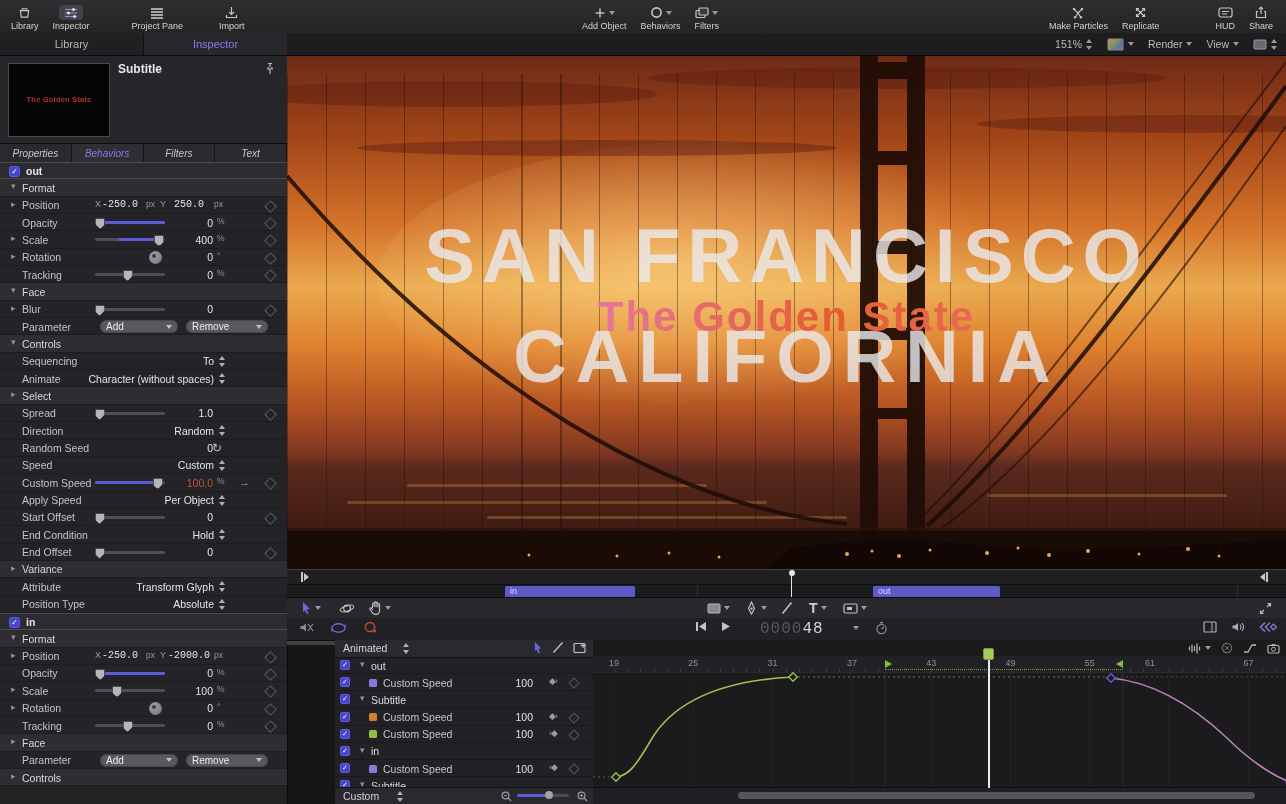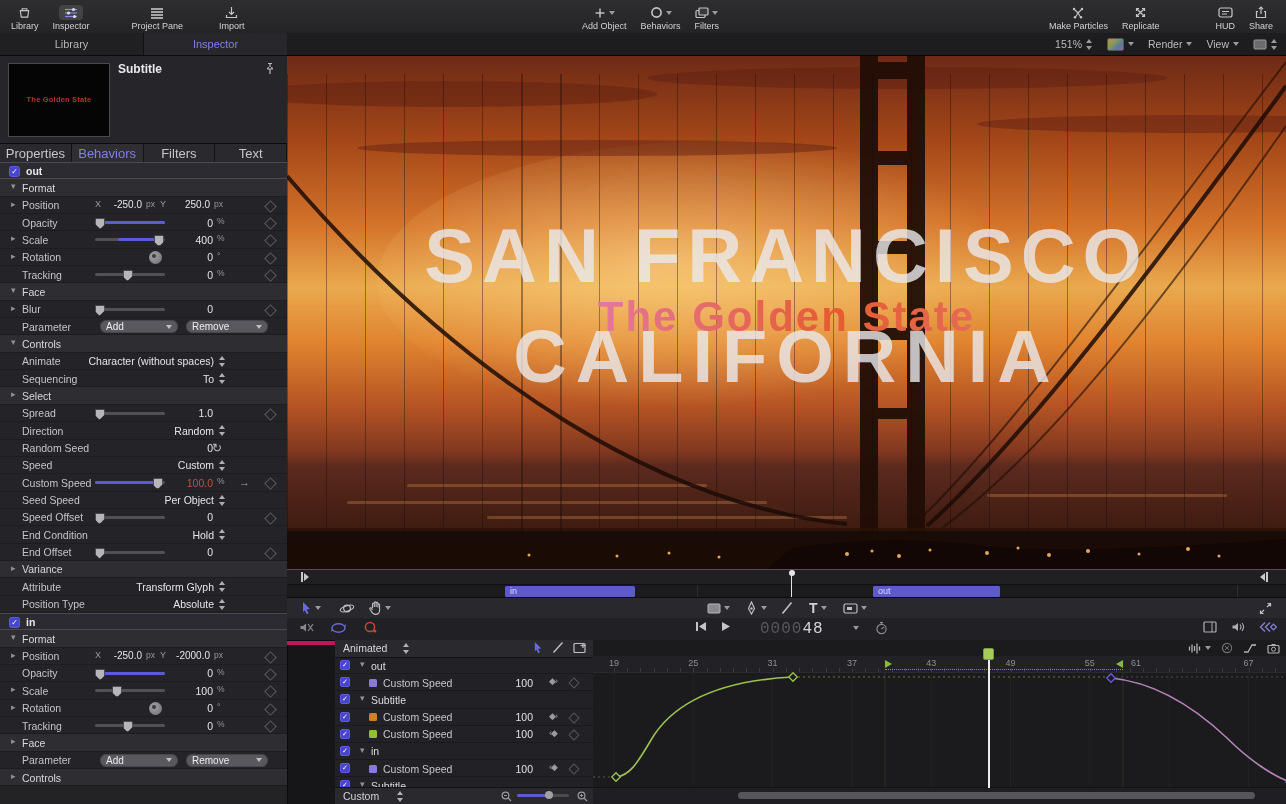--- a/index.html
+++ b/index.html
@@ -25,21 +25,21 @@
   .left-panel{position:absolute;left:0;top:33px;width:287px;bottom:0;background:#232326;border-right:1px solid #0b0b0b;}
   .panel-tabs{height:22px;display:flex;background:#202023;border-bottom:1px solid #0c0c0c;}
   .ptab{flex:1;text-align:center;line-height:22px;font-size:11px;color:#b4b4b8;border-right:1px solid #101013;}
   .ptab.active{color:#837ee9;background:#28282c;border-right:none;}
   .preview-zone{position:relative;height:87px;background:#26262a;border-bottom:1px solid #0c0c0c;}
   .thumb{position:absolute;left:8px;top:7px;width:100px;height:72px;background:#050505;border:1px solid #4a4a4e;}
   .thumb-caption{position:absolute;left:0;right:0;top:31px;text-align:center;font-size:7.5px;font-weight:bold;color:#b2352a;letter-spacing:.2px;}
   .insp-title{position:absolute;left:118px;top:6px;font-size:12px;font-weight:bold;color:#e9e9ec;}
   .pin{position:absolute;right:12px;top:6px;}
   .insp-tabs{height:20px;display:flex;background:#2a2a2e;border-bottom:1px solid #0d0d0f;}
-  .itab{flex:1;text-align:center;line-height:20px;font-size:13px;color:#c6c6ca;border-right:1px solid #131315;}
+  .itab{flex:1;text-align:center;line-height:20px;font-size:10px;color:#c6c6ca;border-right:1px solid #131315;font-style:italic;}
   .itab.active{color:#837ee9;background:#2e2e33;}
   .insp-rows{position:absolute;left:0;right:0;top:129px;bottom:0;background:#232326;overflow:hidden;}
 
   .irow{position:relative;height:17.35px;box-sizing:border-box;border-bottom:1px solid #1d1d20;background:#242428;}
   .irow.grp{background:#2e2e32;}
   .irow.sec{background:#2b2b31;border-top:1px solid #4a4a52;border-bottom:1px solid #4a4a52;}
   .disc{position:absolute;left:11px;top:2px;font-size:9px;color:#909095;}
   .plabel{position:absolute;left:22px;top:2.5px;font-size:10.5px;color:#c4c4c8;white-space:nowrap;}
   .grpl{color:#d8d8dc;}
   .cb{position:absolute;left:9px;top:3px;width:11px;height:11px;border-radius:2.5px;background:#4745cc;
@@ -50,21 +50,21 @@
   .slider .thumb{position:absolute;top:-3px;width:8px;height:9px;background:#b6b6ba;
       clip-path:polygon(0 0,100% 0,100% 55%,50% 100%,0 55%);border-radius:1px;}
   .dial{position:absolute;left:149px;top:2px;width:13px;height:13px;border-radius:50%;
       background:radial-gradient(circle at 35% 35%,#a2a2a6,#6e6e73);}
   .dial::after{content:"";position:absolute;left:3px;top:3px;width:4px;height:4px;border-radius:50%;background:#3a3a3f;}
   .pval{position:absolute;left:150px;top:2.5px;width:63px;text-align:right;font-size:10.5px;color:#e4e4e8;}
   .pval.red{color:#c0503c;}
   .punit{position:absolute;left:217px;top:2px;font-size:8.5px;color:#96969b;}
   .axl{position:absolute;top:2px;font-size:9px;color:#9a9a9f;}
   .axl.x{left:95px;} .axl.y{left:160px;}
-  .axv{position:absolute;top:2.5px;font-size:10px;color:#e4e4e8;text-align:right;}
+  .axv{position:absolute;top:2.5px;font-size:10px;color:#e4e4e8;text-align:center;font-family:Liberation Mono, monospace;}
   .axv.xv{left:98px;width:44px;} .axv.yv{left:168px;width:42px;}
   .axu{position:absolute;top:2px;font-size:8.5px;color:#96969b;}
   .axu.xu{left:146px;} .axu.yu{left:214px;}
   .popv{position:absolute;left:0;top:2.5px;width:214px;text-align:right;font-size:10.5px;color:#e4e4e8;white-space:nowrap;}
   .stepper{position:absolute;left:219px;top:3px;width:7px;height:11px;}
   .stepper::before{content:"";position:absolute;left:0;top:0;border-left:3.5px solid transparent;border-right:3.5px solid transparent;border-bottom:4px solid #b0b0b4;}
   .stepper::after{content:"";position:absolute;left:0;bottom:0;border-left:3.5px solid transparent;border-right:3.5px solid transparent;border-top:4px solid #b0b0b4;}
   .dd{position:absolute;top:2px;height:13px;border-radius:6px;background:#58585e;border:1px solid #46464c;
       box-sizing:border-box;display:flex;align-items:center;padding:0 5px;font-size:10px;color:#ececf0;}
   .dd .ddc{margin-left:auto;width:0;height:0;border-left:3px solid transparent;border-right:3px solid transparent;border-top:4px solid #c0c0c4;}
@@ -77,21 +77,21 @@
   
   .canvas-wrap{position:absolute;left:287px;top:33px;width:999px;height:537px;background:#151517;}
   .canvas-toolbar{position:relative;height:22px;background:#1d1d1f;border-bottom:1px solid #090909;}
   .ct-right{position:absolute;right:8px;top:0;height:22px;display:flex;align-items:center;gap:14px;font-size:10.5px;color:#bcbcc0;}
   .ct-item{display:flex;align-items:center;gap:4px;}
   .mini-stepper{position:relative;width:7px;height:11px;display:inline-block;}
   .mini-stepper::before{content:"";position:absolute;left:0;top:0;border-left:3.5px solid transparent;border-right:3.5px solid transparent;border-bottom:4px solid #9a9a9e;}
   .mini-stepper::after{content:"";position:absolute;left:0;bottom:0;border-left:3.5px solid transparent;border-right:3.5px solid transparent;border-top:4px solid #9a9a9e;}
   .swatch{width:15px;height:11px;border-radius:2px;border:1px solid #555;
      background:linear-gradient(135deg,#c08858 0%,#8a9a58 35%,#5878a0 70%,#9a6a9a 100%);}
-  .canvas-view{position:relative;height:589px;overflow:hidden;background:#be185d;}
+  .canvas-view{position:relative;height:589px;overflow:hidden;background:#404040;}
   .suspenders{position:absolute;left:0;top:18px;right:0;height:462px;
      background:repeating-linear-gradient(90deg,rgba(24,10,5,.38) 0 1.5px,transparent 1.5px 39px);}
   .title-line{position:absolute;left:0;right:0;text-align:center;font-weight:bold;
      color:rgba(234,234,237,.8);line-height:1;}
   .t1{top:162px;font-size:76px;letter-spacing:7px;}
   .t3{top:264px;font-size:74px;letter-spacing:9px;}
   .t2{top:240px;font-size:42px;letter-spacing:2px;color:#e2653c;z-index:3;}
   @supports (-webkit-background-clip:text){
     .t2{background:linear-gradient(90deg,#e8703c,#e578a0 30%,#e55c30 55%,#e87a80 85%,#e06a3a);
         -webkit-background-clip:text;background-clip:text;color:transparent;}
@@ -416,27 +416,27 @@
           <div class="dd dd2">
             <div class="ddt">Remove</div>
             <div class="ddc"></div>
           </div>
         </div>
         <div class="irow grp">
           <div class="disc">▾</div>
           <div class="plabel grpl">Controls</div>
         </div>
         <div class="irow par">
+          <div class="plabel">Sequencing</div>
+          <div class="popv">To</div>
+          <div class="stepper"></div>
+        </div>
+        <div class="irow par">
           <div class="plabel">Animate</div>
           <div class="popv">Character (without spaces)</div>
-          <div class="stepper"></div>
-        </div>
-        <div class="irow par">
-          <div class="plabel">Sequencing</div>
-          <div class="popv">To</div>
           <div class="stepper"></div>
         </div>
         <div class="irow grp">
           <div class="disc">▸</div>
           <div class="plabel grpl">Select</div>
         </div>
         <div class="irow par">
           <div class="plabel">Spread</div>
           <div class="slider">
             <div class="thumb" style="left: calc(5% - 4px);"></div>
@@ -464,26 +464,26 @@
           <div class="slider">
             <div class="fill" style="left: 0%; width: 88%;"></div>
             <div class="thumb" style="left: calc(88% - 4px);"></div>
           </div>
           <div class="pval red">100.0</div>
           <div class="punit">%</div>
           <div class="kfarrow">→</div>
           <div class="kfd"></div>
         </div>
         <div class="irow par">
-          <div class="plabel">Seed Speed</div>
+          <div class="plabel">Apply Speed</div>
           <div class="popv">Per Object</div>
           <div class="stepper"></div>
         </div>
         <div class="irow par">
-          <div class="plabel">Speed Offset</div>
+          <div class="plabel">Start Offset</div>
           <div class="slider">
             <div class="thumb" style="left: calc(5% - 4px);"></div>
           </div>
           <div class="pval">0</div>
           <div class="kfd"></div>
         </div>
         <div class="irow par">
           <div class="plabel">End Condition</div>
           <div class="popv">Hold</div>
           <div class="stepper"></div>
@@ -973,21 +973,21 @@
         <span class="inmark"></span>
         <span class="outmark"></span>
         <span class="rangedots"></span>
       <div class="rlabel" style="left: 21px;">19</div>
           <div class="rlabel" style="left: 100.3px;">25</div>
           <div class="rlabel" style="left: 179.6px;">31</div>
           <div class="rlabel" style="left: 258.9px;">37</div>
           <div class="rlabel" style="left: 338.2px; text-align: right;">43</div>
           <div class="rlabel" style="left: 417.5px;">49</div>
           <div class="rlabel" style="left: 496.8px;">55</div>
-          <div class="rlabel" style="left: 543px;">61</div>
+          <div class="rlabel" style="left: 557px;">61</div>
           <div class="rlabel" style="left: 655.4px;">67</div>
           <div class="rlabel" style="left: 734.7px;">73</div>
         </div>
 
       <svg class="kf-curves" viewBox="0 0 741 116">
         <g stroke="#232327" stroke-width="1">
           <line x1="21" y1="0" x2="21" y2="116"></line>
             <line x1="100.3" y1="0" x2="100.3" y2="116"></line>
           <line x1="179.6" y1="0" x2="179.6" y2="116"></line>
             <line x1="258.9" y1="0" x2="258.9" y2="116"></line>

